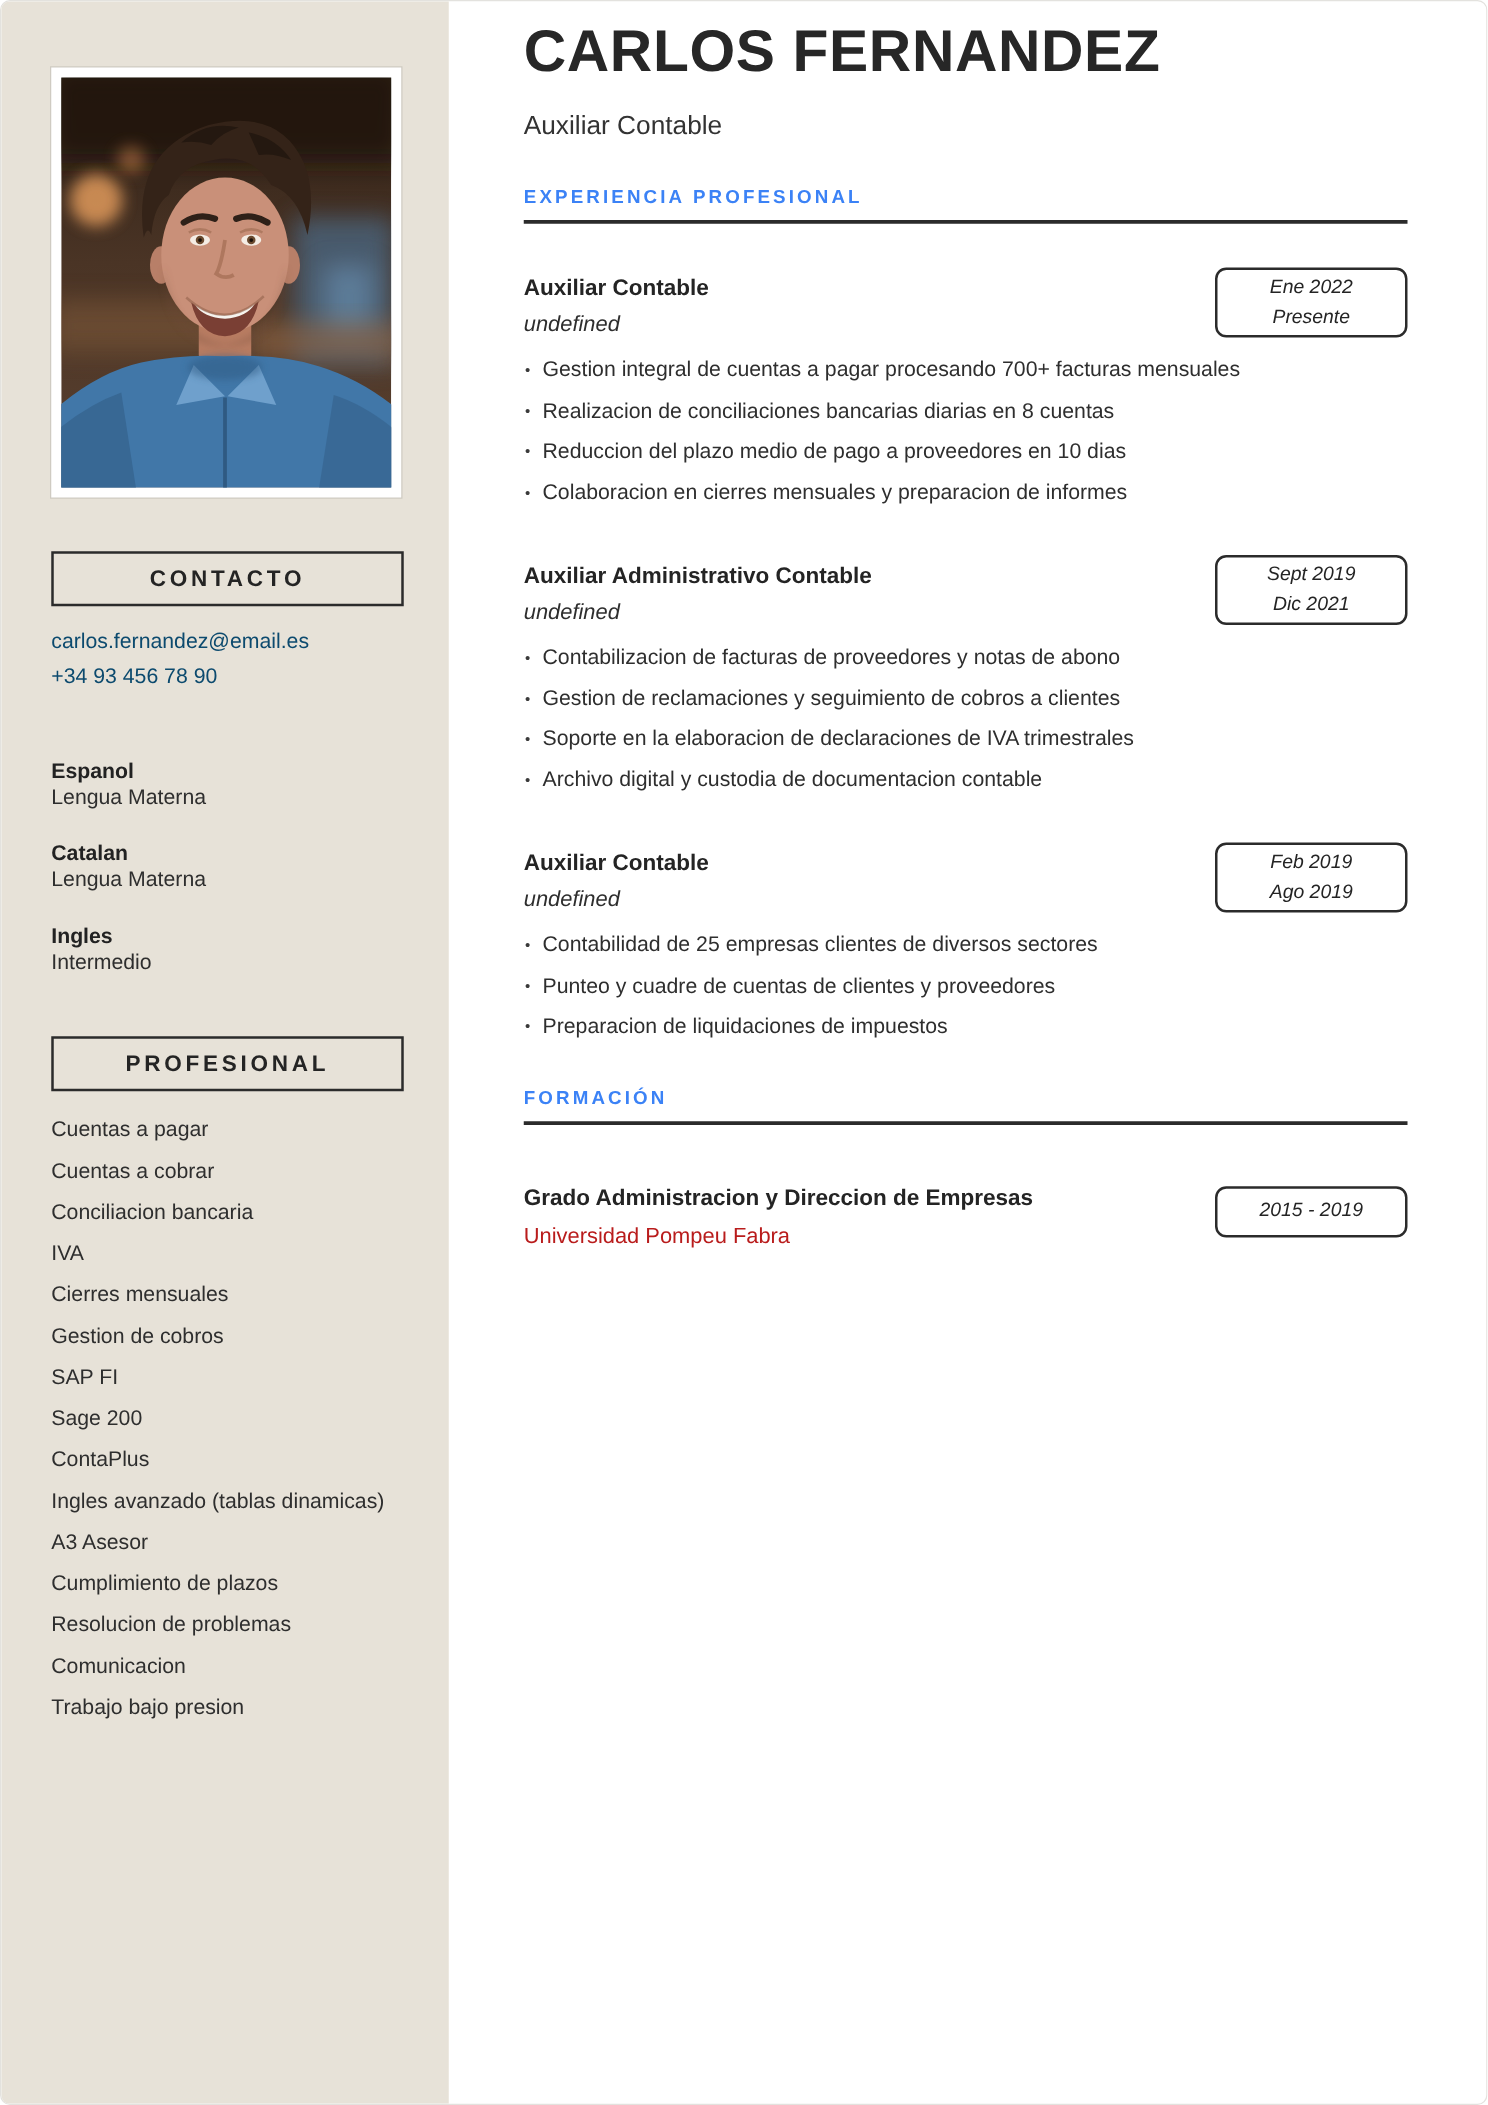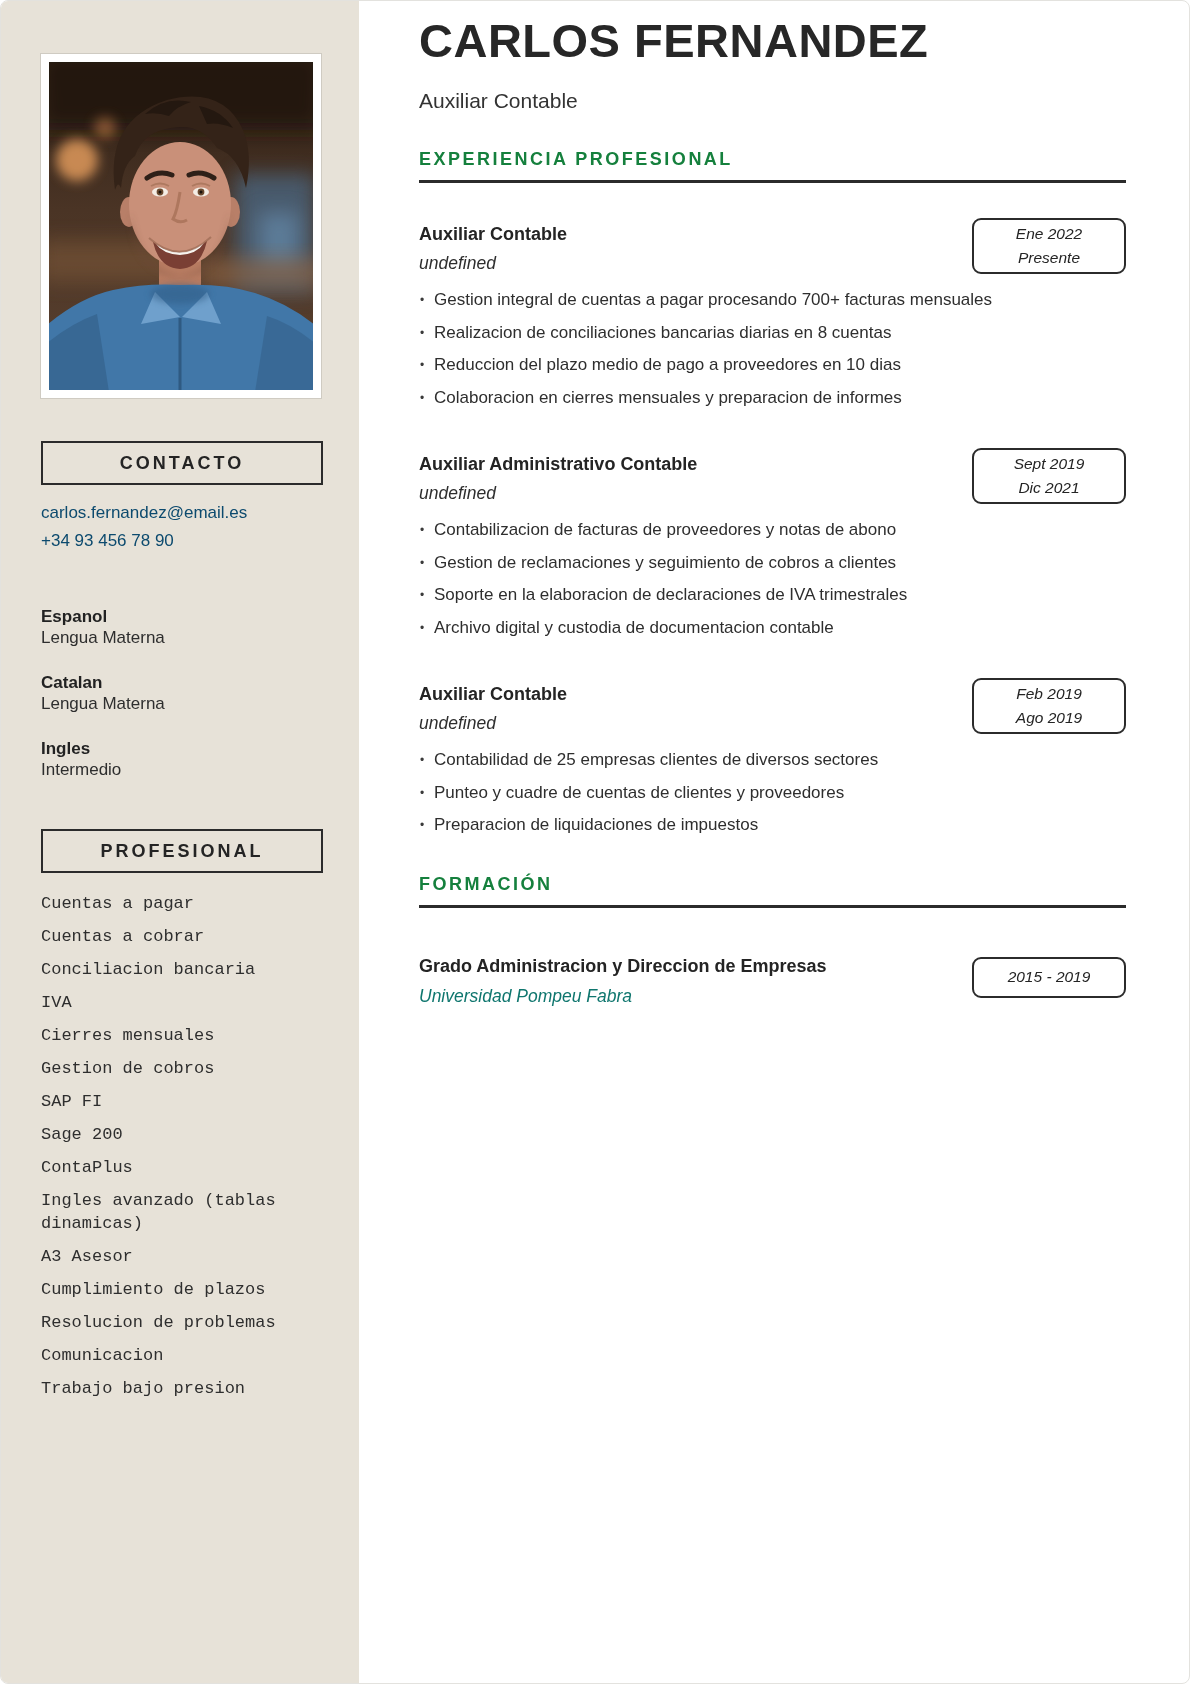--- a/index.html
+++ b/index.html
@@ -18,30 +18,30 @@
             font-weight:bold;font-size:18px;letter-spacing:3px;line-height:22px;
             padding:9px 18px;color:#242424;}
   .sec-contact{margin-top:43px;}
   .contact-lines{margin-top:14px;font-size:17px;line-height:28px;color:#0c4a6e;}
   .sec-idiomas{margin-top:51px;}
   .lang-list{margin-top:14px;}
   .lang-item{margin-bottom:24px;font-size:17px;line-height:21px;}
   .lang-name{font-weight:bold;color:#222;}
   .lang-level{color:#2e2e2e;}
   .sec-skills{margin-top:49px;}
-  .skill-list{margin-top:19px;font-family:Liberation Mono, monospace;}
+  .skill-list{margin-top:19px;}
   .skill-item{font-size:17px;line-height:23px;margin-bottom:10px;color:#2e2e2e;}
 
   
   .main{margin-left:358px;box-sizing:border-box;padding:14px 63px 40px 60px;}
   .name{font-size:47px;line-height:52px;font-weight:900;letter-spacing:.5px;color:#272727;margin:0;}
   .role{font-size:21px;line-height:24px;margin-top:22px;color:#333;}
 
-  .sec-heading{margin-top:36px;font-size:18px;font-weight:bold;letter-spacing:2.5px;
-               color:#15803d;padding-bottom:10px;border-bottom:3px solid #2b2b2b;}
+  .sec-heading{margin-top:36px;font-size:15px;font-weight:bold;letter-spacing:2.5px;
+               color:#3b82f6;padding-bottom:10px;border-bottom:3px solid #2b2b2b;}
 
   .job{margin-top:35px;}
   .job + .job{margin-top:38px;}
   .job-head{display:flex;justify-content:space-between;align-items:flex-start;}
   .job-title{font-size:18px;font-weight:bold;line-height:24px;padding-top:4px;color:#242424;}
   .company{font-style:italic;font-size:17.5px;margin-top:7px;color:#2e2e2e;}
   .date-badge{flex:0 0 auto;box-sizing:border-box;width:154px;min-height:50px;
               border:2px solid #2b2b2b;border-radius:9px;display:flex;flex-direction:column;
               align-items:center;justify-content:center;font-style:italic;font-size:15.5px;
               line-height:24px;padding:2px 6px;text-align:center;color:#242424;background:#fff;}
@@ -49,21 +49,21 @@
 
   .bullets{list-style:none;margin:14px 0 0 0;padding:0;}
   .bullets li{position:relative;padding-left:15px;font-size:17px;line-height:24.5px;
               margin-bottom:8px;color:#2e2e2e;}
   .bullets li::before{content:"•";position:absolute;left:1px;top:0;font-size:12px;
                       line-height:24.5px;color:#3a3a3a;}
 
   .edu{margin-top:40px;}
   .edu-head{display:flex;justify-content:space-between;align-items:center;}
   .degree{font-size:18px;font-weight:bold;line-height:24px;padding-top:6px;color:#242424;}
-  .school{font-style:italic;font-size:17.5px;margin-top:8px;color:#0f766e;}
+  .school{font-size:17.5px;margin-top:8px;color:#b91c1c;}
 </style>
 </head>
 <body>
 
 <div class="page">
 
   <aside class="sidebar">
 
     <div class="photo-frame">
       <svg viewBox="0 0 264 328" preserveAspectRatio="xMidYMid slice">

